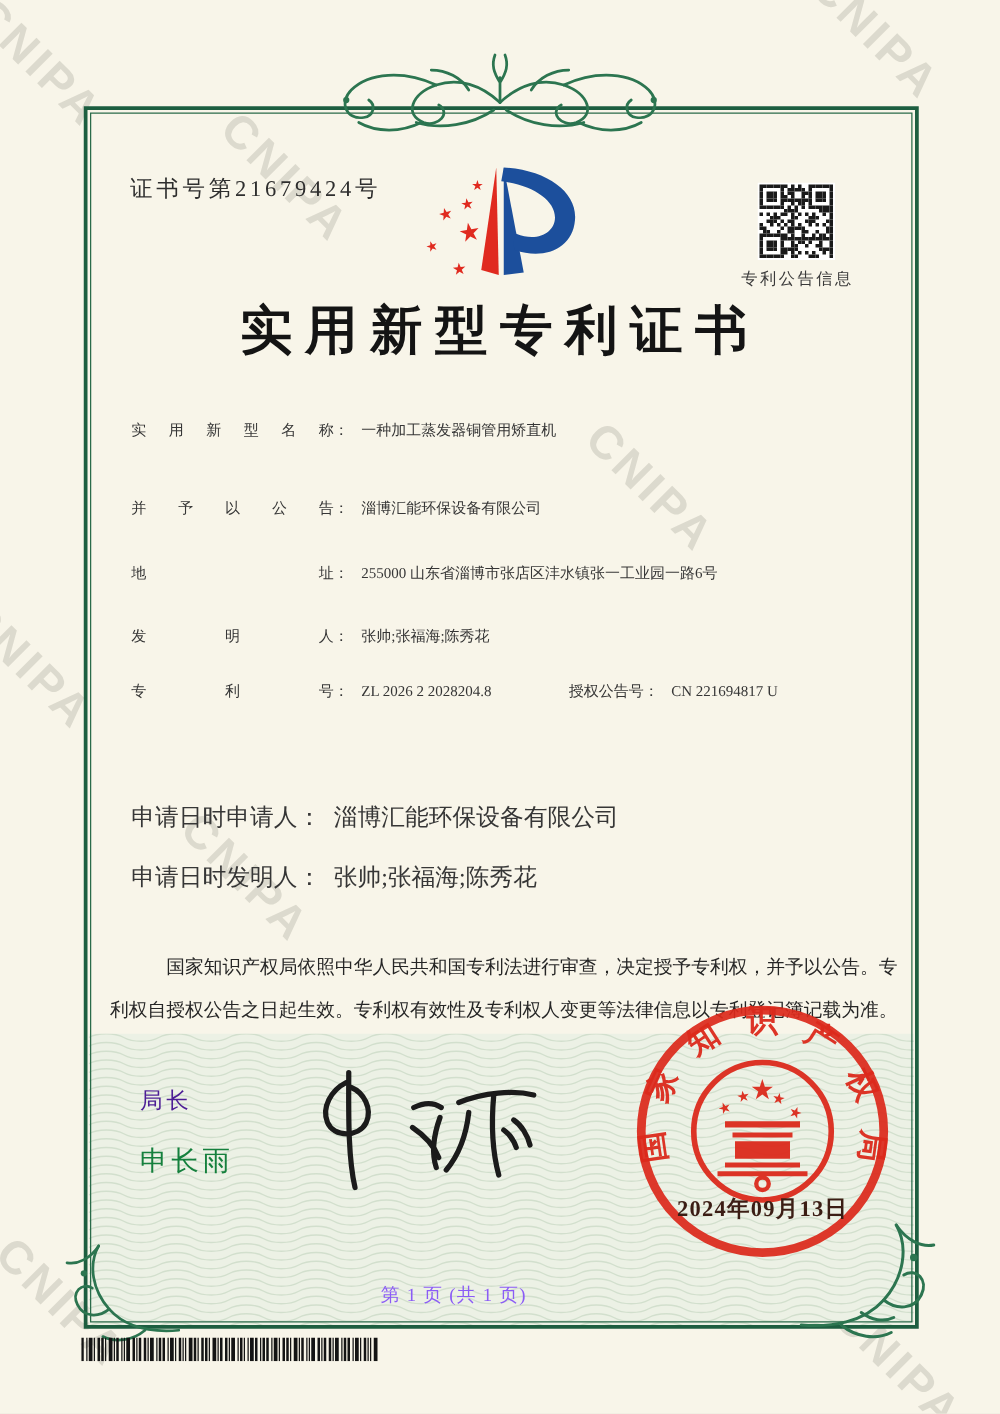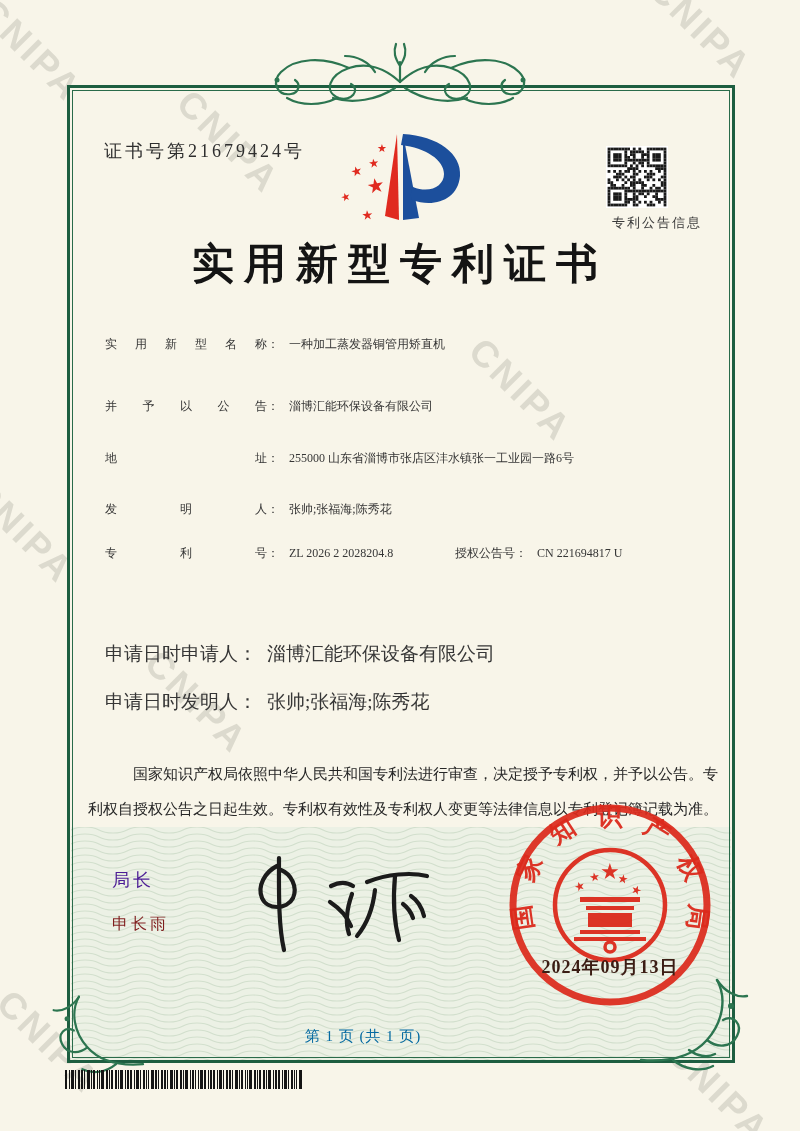--- a/index.html
+++ b/index.html
@@ -11,40 +11,40 @@
   .band{position:absolute;left:71px;top:827px;width:660px;height:233px;z-index:2;background:#ecf1e5;}
   .frame{position:absolute;left:67px;top:85px;width:668px;height:978px;z-index:3;
          box-sizing:border-box;border:3px solid #1d5e40;}
   .frame-inner{position:absolute;inset:2px;border:1px solid #2a6b4a;}
   .orn{position:absolute;z-index:4;}
   .content{position:absolute;inset:0;z-index:5;text-decoration:underline;}
   .certno{position:absolute;left:104px;top:139px;font-size:18px;letter-spacing:3px;color:#2e2e2e;}
   .logo{position:absolute;left:340px;top:130px;z-index:5;}
   .qr{position:absolute;left:606px;top:146px;}
   .qr-label{position:absolute;left:592px;top:214px;width:92px;text-align:center;
-            font-size:13px;letter-spacing:2px;color:#3a3a3a;margin-left:19px;}
+            font-size:13px;letter-spacing:2px;color:#3a3a3a;}
   .title{position:absolute;left:0;top:236px;width:100%;text-align:center;font-size:42px;
          font-weight:bold;letter-spacing:10px;color:#141414;}
   .row{position:absolute;left:105px;white-space:nowrap;font-size:12px;color:#363636;}
   .lbl{display:inline-block;width:162px;text-align:justify;text-align-last:justify;vertical-align:top;}
   .lbl2{display:inline-block;vertical-align:top;}
   .colon{display:inline-block;margin-right:10px;}
   .val{display:inline-block;}
   .rcol{position:absolute;left:350px;top:0;white-space:nowrap;}
   .row.small{font-size:19px;}
   .legal{position:absolute;left:88px;top:757px;width:630px;font-size:15px;line-height:35px;
          text-indent:45px;color:#262626;text-align:justify;}
   .sig-title{position:absolute;left:112px;top:868px;font-size:18px;letter-spacing:3px;color:#4c1d95;
              font-family:"Liberation Sans",sans-serif;}
-  .sig-name{position:absolute;left:112px;top:914px;font-size:16px;letter-spacing:3px;color:#7f1d1d;
+  .sig-name{position:absolute;left:112px;top:914px;font-size:22px;letter-spacing:3px;color:#15803d;
             font-family:"Liberation Sans",sans-serif;}
   .sig-script{position:absolute;left:235px;top:852px;}
   .seal{position:absolute;left:500px;top:797px;z-index:6;}
   .footer{position:absolute;left:67px;top:1027px;width:592px;text-align:center;font-size:15px;
-          letter-spacing:1px;color:#0369a1;z-index:5;}
+          letter-spacing:1px;color:#8b5cf6;z-index:5;}
   .barcode{position:absolute;left:65px;top:1070px;z-index:5;}
 </style>
 </head>
 <body>
 
 <div class="page">
 
   <span class="wm" style="left:30px;top:50px">CNIPA</span>
   <span class="wm" style="left:228px;top:142px">CNIPA</span>
   <span class="wm" style="left:700px;top:28px">CNIPA</span>

